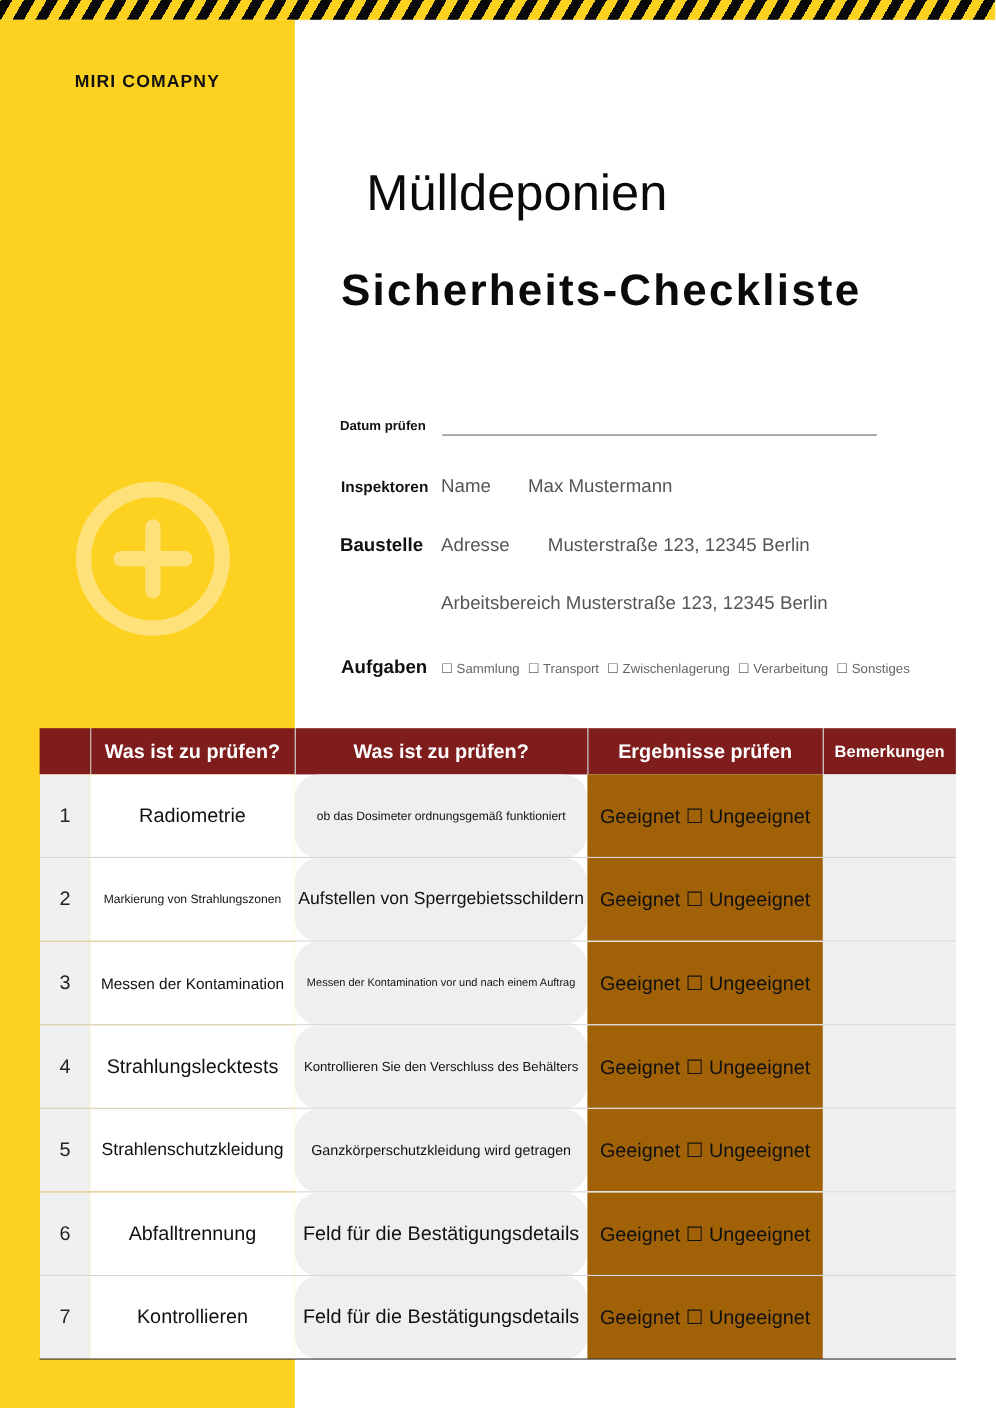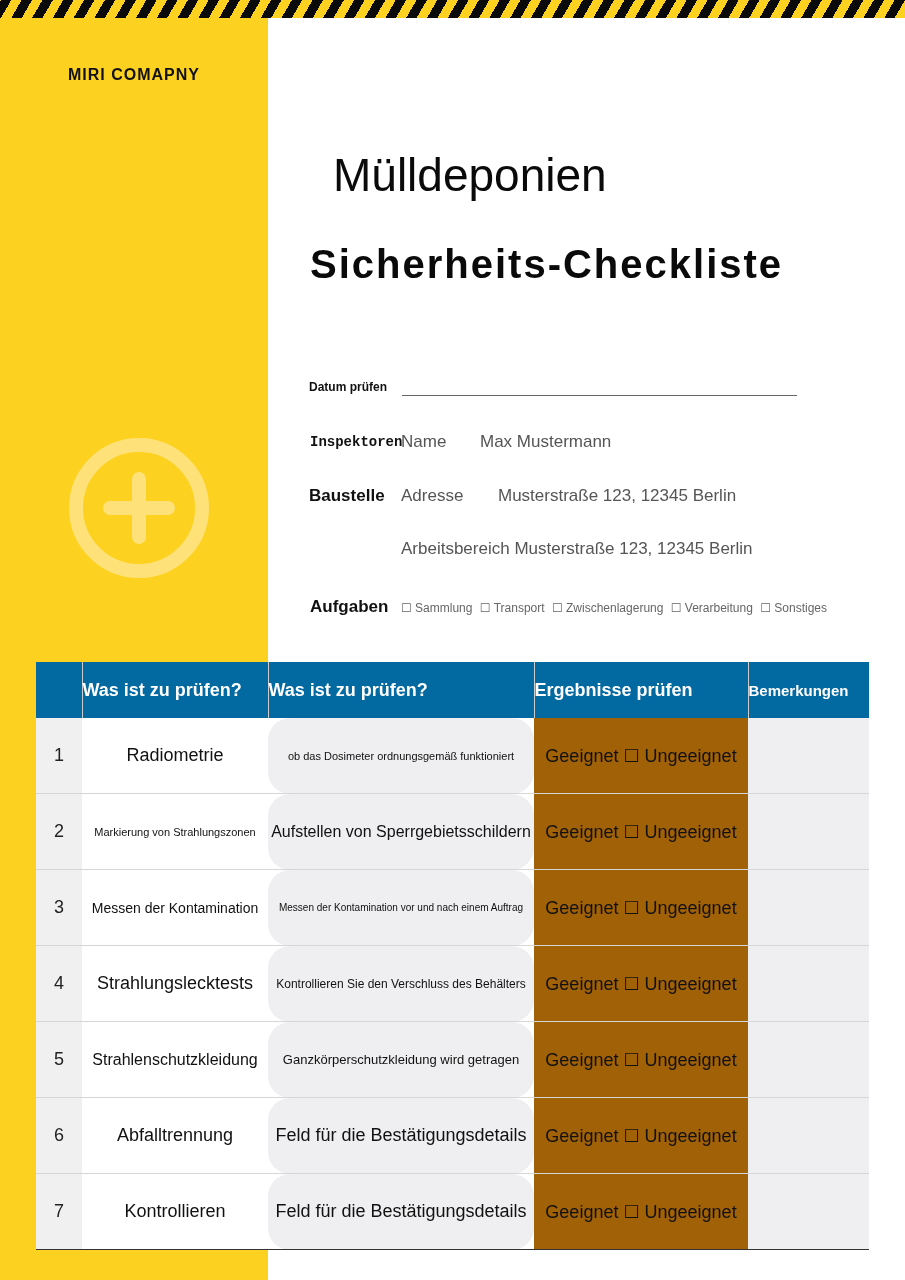--- a/index.html
+++ b/index.html
@@ -12,21 +12,21 @@
   .title { position:absolute; left:310px; top:148px; font-size:46px; font-weight:normal; color:#0a0a0a;margin-left:23px; }
   .subtitle { position:absolute; left:310px; top:242px; font-size:40px; font-weight:bold; letter-spacing:2px; color:#0a0a0a; }
   .lbl-sm { position:absolute; font-size:12px; font-weight:bold; color:#111; }
   .lbl-md { position:absolute; font-size:14px; font-weight:bold; color:#111; }
   .lbl-lg { position:absolute; font-size:17px; font-weight:bold; color:#111; }
   .val { position:absolute; font-size:17px; color:#555; }
   .date-line { position:absolute; left:402px; top:395px; width:395px; height:1px; background:#666; }
   .tasks { position:absolute; left:401px; top:601px; font-size:12px; color:#666; white-space:nowrap; }
   .tasks span { margin-right:4px; }
   table { position:absolute; left:36px; top:662px; width:833px; border-collapse:collapse; table-layout:fixed; }
-  th { background:#0369a1; color:#fff; height:56px; font-weight:bold; font-size:18px; text-align:left; padding:0; border-left:1px solid #ccc; }
+  th { background:#7f1d1d; color:#fff; height:42px; font-weight:bold; font-size:18px; text-align:center; padding:0; border-left:1px solid #ccc; }
   th:first-child { border-left:none; }
   th.small { font-size:15px; }
   td { height:75px; text-align:center; padding:0 2px; border-bottom:1px solid #d6d6d6; font-size:18px; color:#111; overflow:hidden; white-space:nowrap; }
   tr:last-child td { border-bottom:1px solid #333; }
   td.num { background:#f0f0f0; font-size:18px; color:#222; }
   td.item { background:#ffffff; }
   td.desc { background:#efeff1;border-radius:22px; }
   td.result { background:#a16207; }
   td.remark { background:#efeff1; }
   .fs-xs { font-size:11px !important; }
@@ -49,21 +49,21 @@
   <line x1="71" y1="42" x2="71" y2="100" stroke="#FEE279" stroke-width="14" stroke-linecap="round"></line>
   <line x1="42" y1="71" x2="100" y2="71" stroke="#FEE279" stroke-width="14" stroke-linecap="round"></line>
 </svg>
 
 <div class="title">Mülldeponien</div>
 <div class="subtitle">Sicherheits-Checkliste</div>
 
 <div class="lbl-sm" style="left:309px; top:380px;">Datum prüfen</div>
 <div class="date-line"></div>
 
-<div class="lbl-md" style="left:310px; top:434px;font-family:Liberation Mono, monospace;">Inspektoren</div>
+<div class="lbl-md" style="left:310px; top:434px;">Inspektoren</div>
 <div class="val" style="left:401px; top:432px;">Name</div>
 <div class="val" style="left:480px; top:432px;">Max Mustermann</div>
 
 <div class="lbl-lg" style="left:309px; top:486px;">Baustelle</div>
 <div class="val" style="left:401px; top:486px;">Adresse</div>
 <div class="val" style="left:498px; top:486px;">Musterstraße 123, 12345 Berlin</div>
 <div class="val" style="left:401px; top:539px;">Arbeitsbereich Musterstraße 123, 12345 Berlin</div>
 
 <div class="lbl-lg" style="left:310px; top:597px;">Aufgaben</div>
 <div class="tasks">

